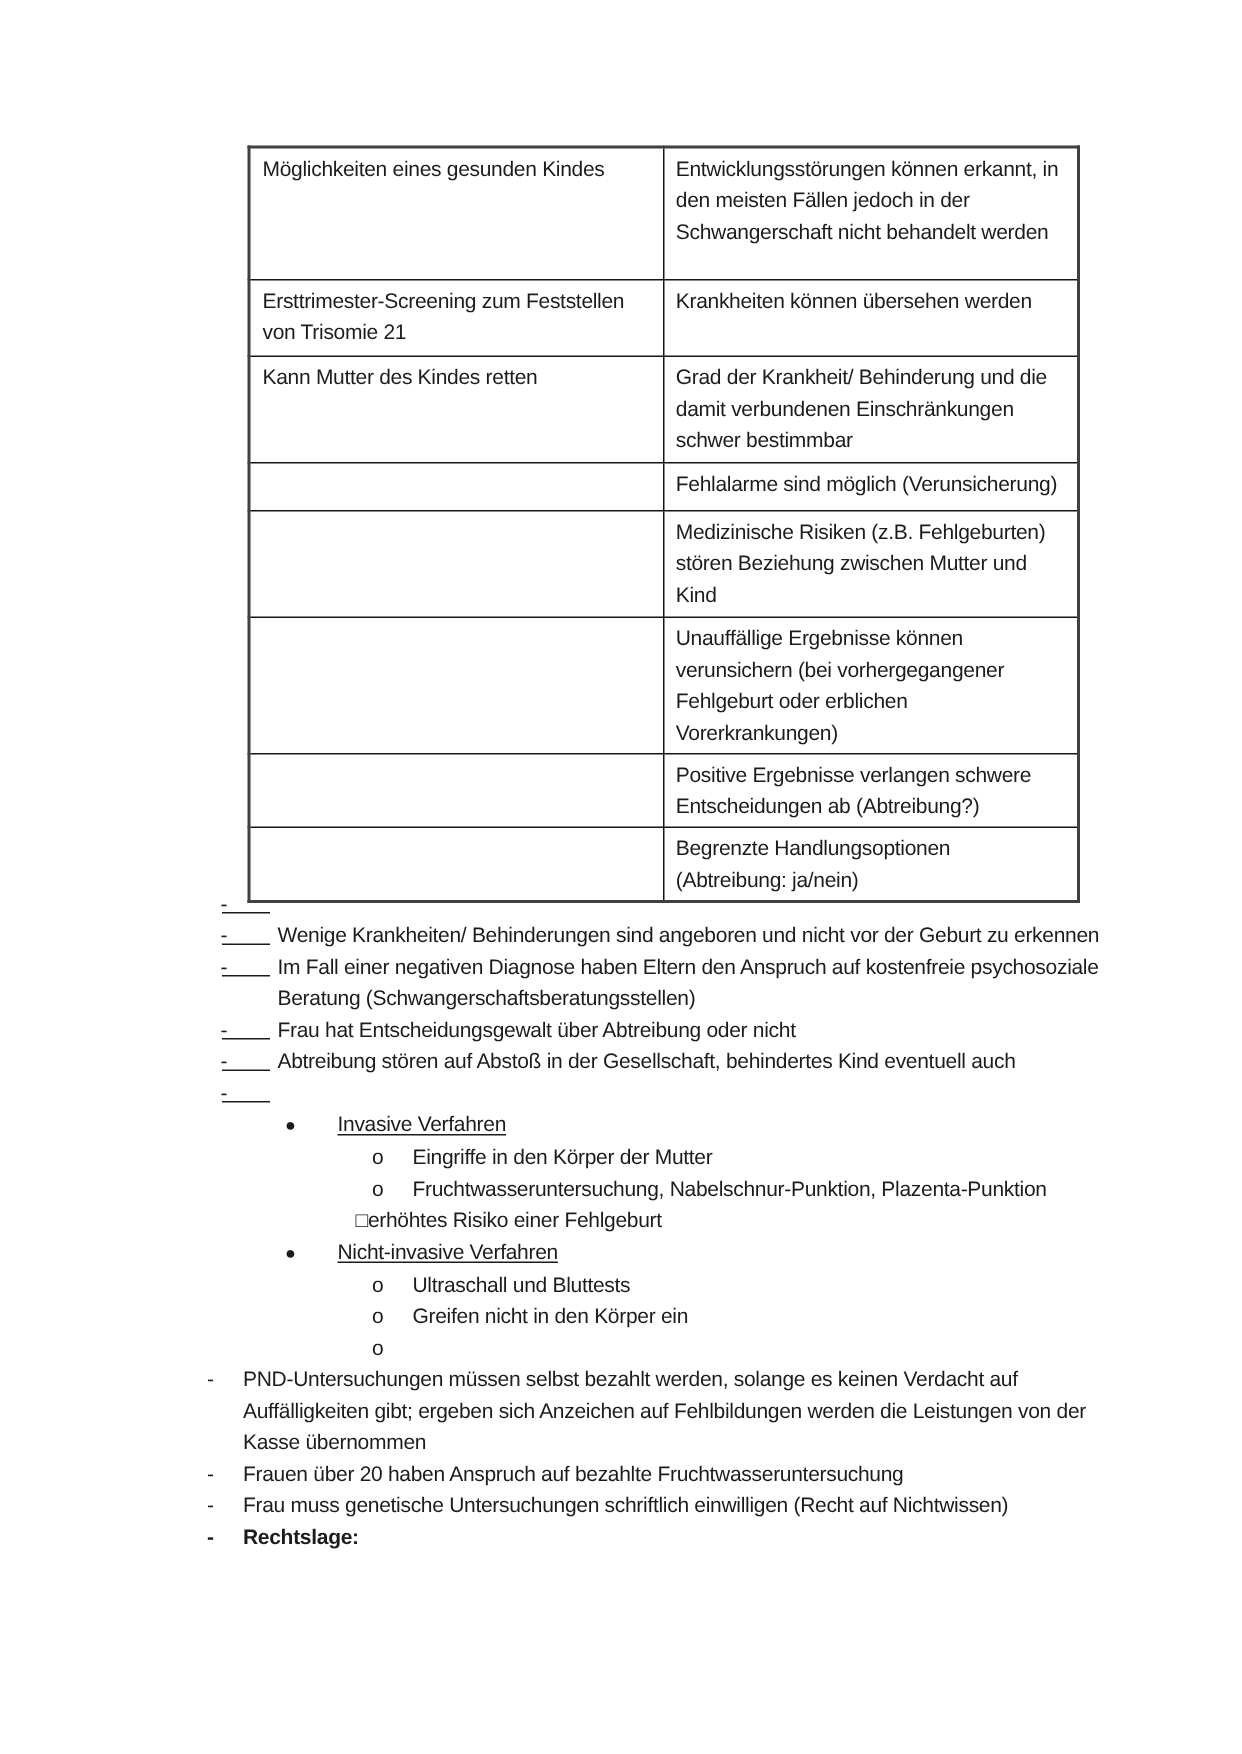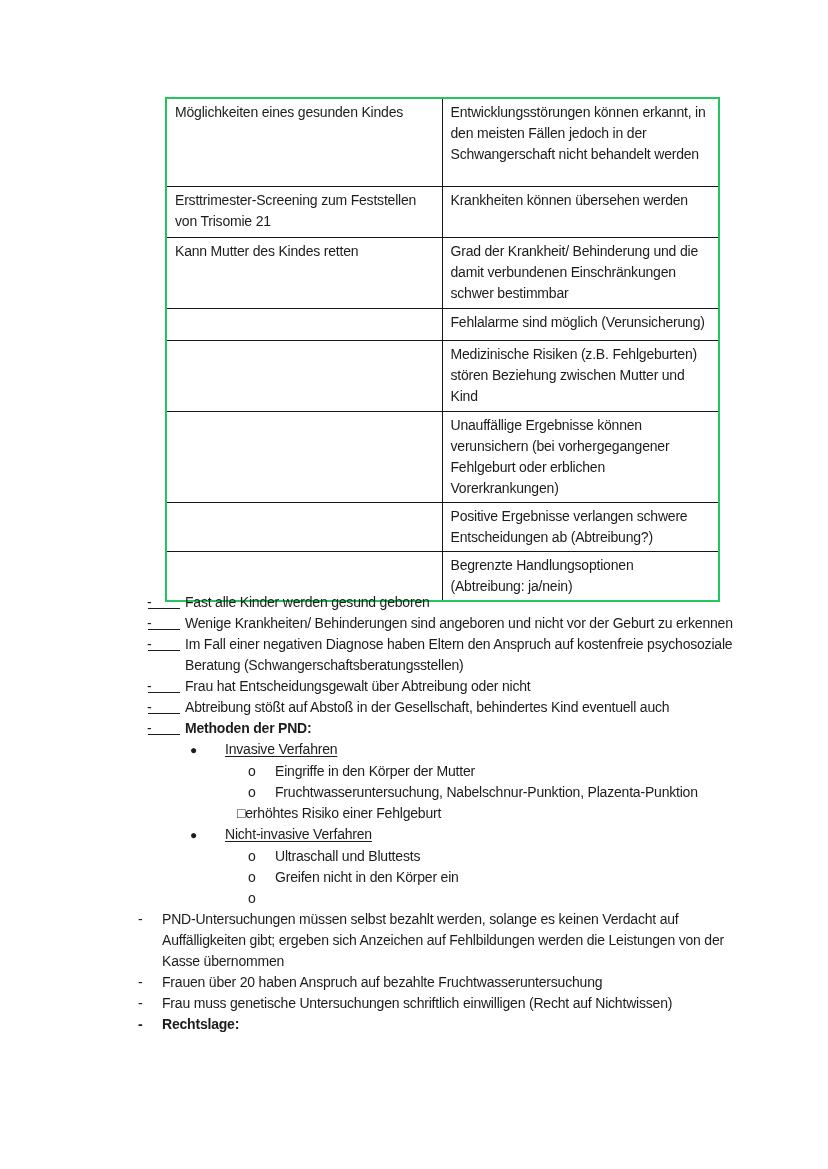--- a/index.html
+++ b/index.html
@@ -10,21 +10,21 @@
     overflow:hidden;
     font-family:"Liberation Sans","DejaVu Sans",sans-serif;
     font-size:14px;
     letter-spacing:-0.2px;
     color:#1c1c1c;
   }
   
   table.pnd{
     position:absolute;left:165px;top:97px;width:555px;
     border-collapse:collapse;table-layout:fixed;
-    border:2px solid #22c55e;
+    border:2px solid #404040;
   }
   table.pnd td{
     border:1.6px solid #161616;
     vertical-align:top;
     padding:3px 8px;
     line-height:21px;
     box-sizing:border-box;
     overflow:hidden;
   }
   td.cl{width:276px;}
@@ -103,41 +103,39 @@
       </tr>
     </tbody>
   </table>
 
   <div class="content">
 
     <div class="list1">
 
       <div class="li l1">
         <span class="mk m1">-</span>
-        <span class="tx">Fast alle Kinder werden gesund geboren</span>
       </div>
       <div class="li l1">
         <span class="mk m1">-</span>
         <span class="tx">Wenige Krankheiten/ Behinderungen sind angeboren und nicht vor der Geburt zu erkennen</span>
       </div>
       <div class="li l1">
         <span class="mk m1">-</span>
         <span class="tx">Im Fall einer negativen Diagnose haben Eltern den Anspruch auf kostenfreie psychosoziale Beratung (Schwangerschaftsberatungsstellen)</span>
       </div>
       <div class="li l1">
         <span class="mk m1">-</span>
         <span class="tx">Frau hat Entscheidungsgewalt über Abtreibung oder nicht</span>
       </div>
       <div class="li l1">
         <span class="mk m1">-</span>
-        <span class="tx">Abtreibung stößt auf Abstoß in der Gesellschaft, behindertes Kind eventuell auch</span>
+        <span class="tx">Abtreibung stören auf Abstoß in der Gesellschaft, behindertes Kind eventuell auch</span>
       </div>
       <div class="li l1">
         <span class="mk m1">-</span>
-        <span class="tx bold">Methoden der PND:</span>
       </div>
 
       <div class="li l2">
         <span class="mk m2">●</span>
         <span class="tx">Invasive Verfahren</span>
       </div>
       <div class="li l3">
         <span class="mk m3">o</span>
         <span class="tx">Eingriffe in den Körper der Mutter</span>
       </div>

